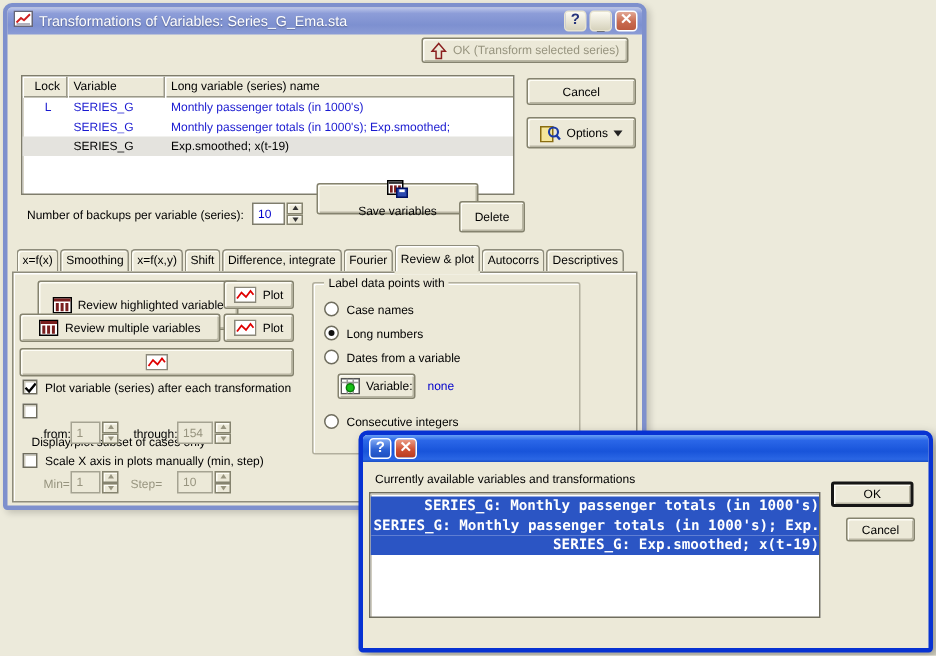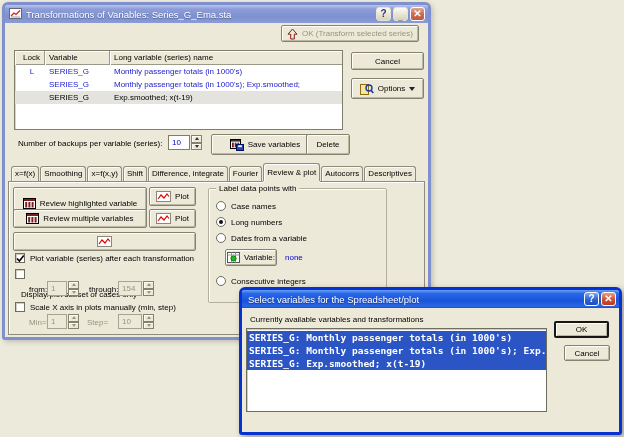--- a/index.html
+++ b/index.html
@@ -89,21 +89,21 @@
   .legend { position:absolute; left:7px; top:-5px; background:#ece9d8; padding:0 3px; font-size:8px; }
 
   
   .sel-dlg { left:239px; top:287px; width:383px; height:148px; border:3px solid #0732d2;
              border-radius:6px 6px 3px 3px; box-shadow:3px 3px 7px rgba(0,0,0,.35); }
   .tb-active { background:linear-gradient(180deg,#68a0f4 0%,#2b67e8 20%,#1854da 60%,#2a66e4 90%,#1a4fc6 100%); }
 
   .sel-listbox { position:absolute; left:4px; top:38px; width:301px; height:84px; background:#fff;
                  border:1px solid #6f6d5e; box-shadow:inset 1px 1px 0 #cfccc0; overflow:hidden; padding-top:2px; }
   .sel-item { height:13px; font-family:"DejaVu Sans Mono", monospace; font-weight:bold; font-size:9.5px;
-              line-height:13px; color:#fff; background:#2b55c4; padding-left:2px; white-space:nowrap; }
+              line-height:13px; color:#fff; background:#2b55c4; padding-left:2px; white-space:nowrap;text-align:right; }
   .helptext { position:absolute; left:310px; top:78px; width:68px; font-size:7.5px; line-height:9px; color:#3c3c34; }
 </style>
 </head>
 <body>
 
 <div class="screen">
 
   <section class="dlg main-dlg">
     <div class="titlebar tb-inactive">
       <span class="ic">
@@ -171,21 +171,21 @@
     </div>
 
     <span class="lbl" style="left:13px;top:134px;">Number of backups per variable (series):</span>
     <span class="spin" style="left:163px;top:130px;">
       <span class="spin-box blue-text" style="width:22px;">10</span>
       <span class="spin-btns">
           <span class="sp sp-up"></span>
           <span class="sp sp-dn"></span>
         </span>
     </span>
-    <div class="btn" style="left:206px;top:129px;width:108px;height:21px;">
+    <div class="btn" style="left:206px;top:117px;width:108px;height:21px;flex-direction:column;">
       <span class="ic">
         <svg width="14" height="12">
             <rect x="0.5" y="0.5" width="10" height="9" fill="#fff" stroke="#000"></rect>
             <rect x="1" y="1" width="9" height="1.6" fill="#333"></rect>
             <rect x="2" y="3.6" width="1.8" height="4.8" fill="#7a1f1f"></rect>
             <rect x="4.7" y="3.6" width="1.8" height="4.8" fill="#7a1f1f"></rect>
             <rect x="7.4" y="3.6" width="1.8" height="4.8" fill="#7a1f1f"></rect>
             <rect x="6.5" y="5.5" width="7" height="6" fill="#2b49b0" stroke="#001060"></rect>
             <rect x="8.2" y="6.3" width="3.6" height="1.8" fill="#fff"></rect>
           </svg>
@@ -203,21 +203,21 @@
       <span class="tab">Shift</span>
       <span class="tab">Difference, integrate</span>
       <span class="tab">Fourier</span>
       <span class="tab active">Review &amp; plot</span>
       <span class="tab">Autocorrs</span>
       <span class="tab">Descriptives</span>
     </div>
 
     <div class="tabpanel">
 
-      <div class="btn" style="left:4px;top:5px;width:134px;height:33px;">
+      <div class="btn" style="left:16px;top:5px;width:134px;height:33px;">
         <span class="ic">
           <svg width="13" height="11">
               <rect x="0.5" y="0.5" width="12" height="10" fill="#fff" stroke="#000"></rect>
               <rect x="1" y="1" width="11" height="2" fill="#7a1f1f"></rect>
               <rect x="2.2" y="4" width="2" height="5.5" fill="#7a1f1f"></rect>
               <rect x="5.4" y="4" width="2" height="5.5" fill="#7a1f1f"></rect>
               <rect x="8.6" y="4" width="2" height="5.5" fill="#7a1f1f"></rect>
             </svg>
         </span>
         <span>Review highlighted variable</span>
@@ -332,21 +332,20 @@
         </div>
         <span class="lbl blue-text" style="left:76px;top:64px;">none</span>
         <span class="radio" style="left:7px;top:87px;"></span>
         <span class="lbl" style="left:22px;top:88px;">Consecutive integers</span>
       </div>
     </div>
   </section>
 
   <section class="dlg sel-dlg">
     <div class="titlebar tb-active">
-      <span class="tb-title" style="margin-left:2px;">Select variables for the Spreadsheet/plot</span>
       <span class="tb-controls">
         <span class="tbb tbb-blue">?</span>
         <span class="tbb tbb-red">✕</span>
       </span>
     </div>
 
     <span class="lbl" style="left:8px;top:25px;">Currently available variables and transformations</span>
 
     <div class="sel-listbox">
       <div class="sel-item">SERIES_G: Monthly passenger totals (in 1000's)</div>

